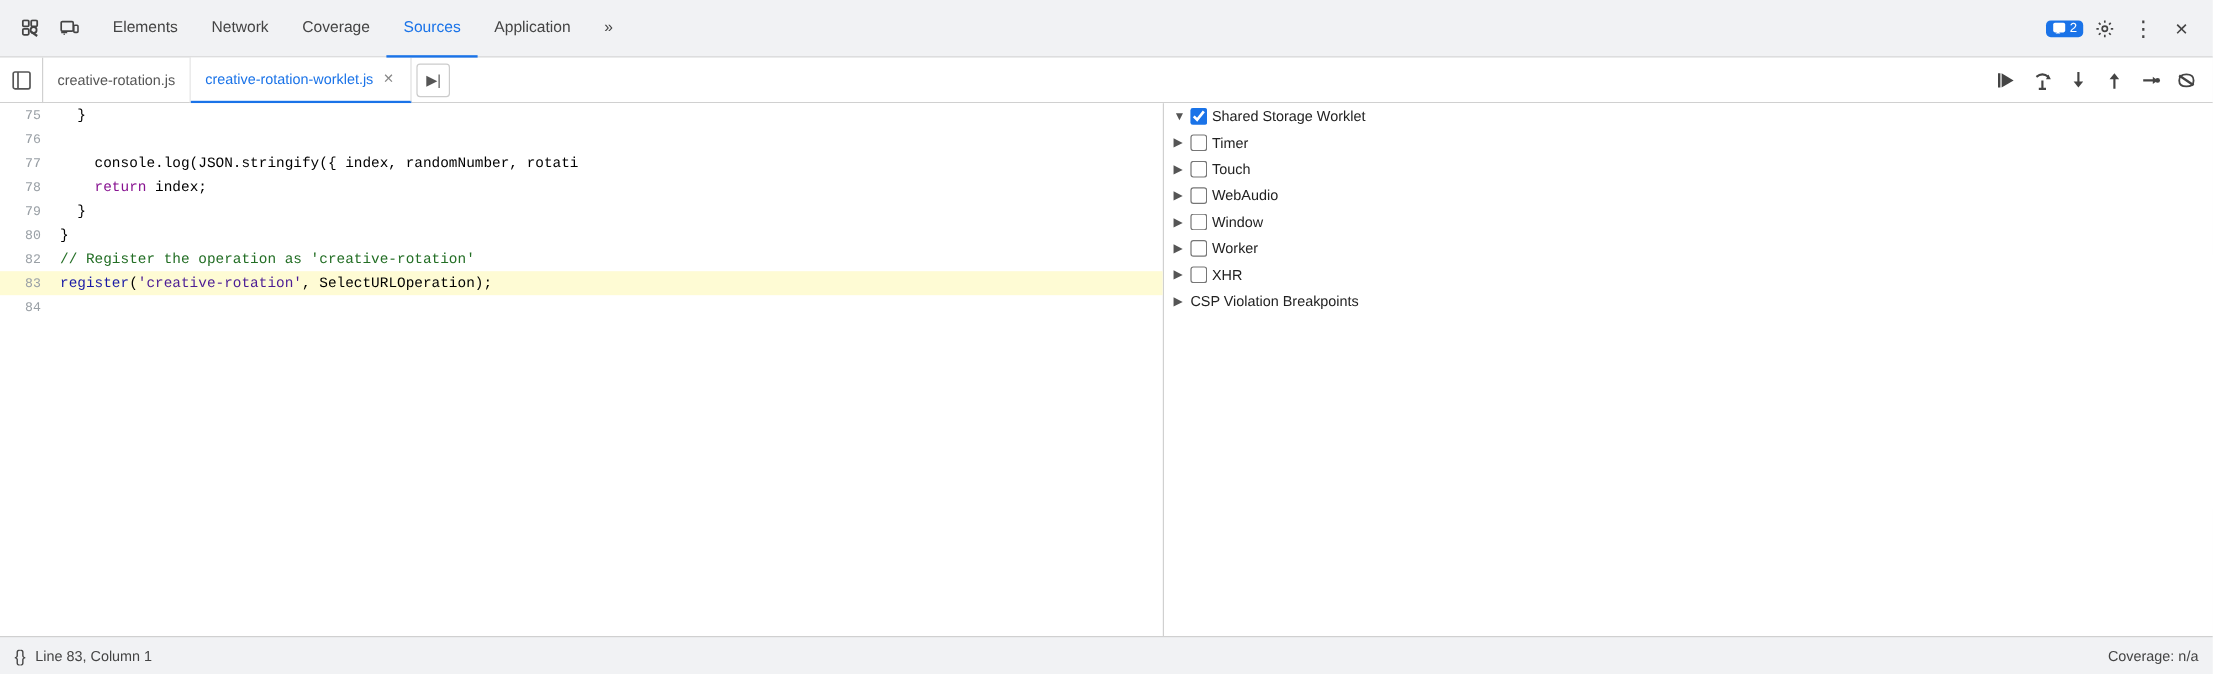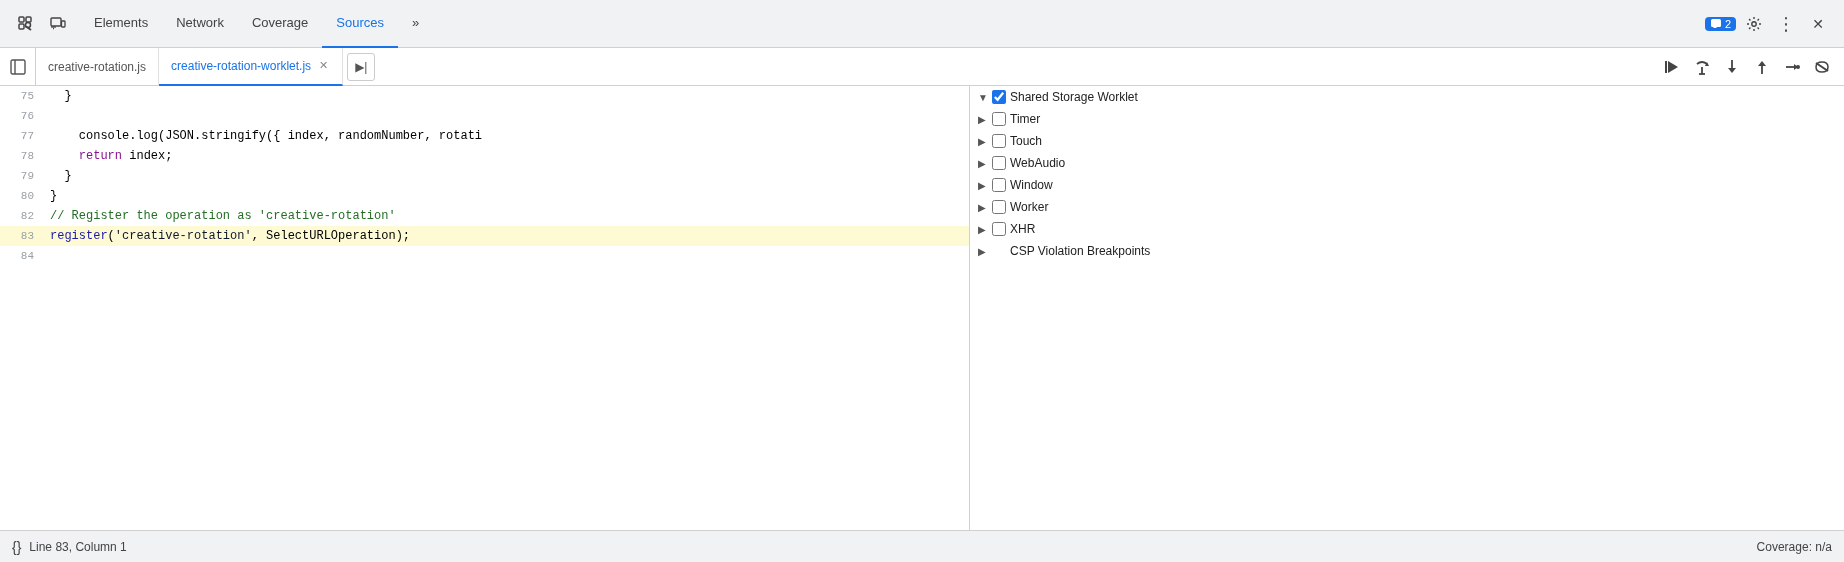--- a/index.html
+++ b/index.html
@@ -163,21 +163,21 @@
       user-select: none;
       font-size: 11px;
     }
     .code-content {
       flex: 1;
       white-space: pre;
       padding-right: 8px;
     }
     .kw-return { color: #881391; }
     .kw-register { color: #1a1aa6; }
-    .str-val { color: #0f172a; }
+    .str-val { color: #4c1d95; }
     .comment { color: #236e25; }
 
     
     .right-panel {
       flex: 1;
       background: white;
       overflow-y: auto;
       font-size: 12px;
     }
 
@@ -279,20 +279,23 @@
   <div class="tab-item">
     <span>Network</span>
   </div>
   <div class="tab-item">
     <span>Coverage</span>
   </div>
   <div class="tab-item active">
     <span>Sources</span>
   </div>
   <div class="tab-item">
+    <span>Application</span>
+  </div>
+  <div class="tab-item">
     <span>»</span>
   </div>
 
   <div class="tab-right">
     <div class="badge">
       <svg width="12" height="12" viewBox="0 0 12 12" style="fill:white">
         <rect x="1" y="1" width="10" height="8" rx="1.5"></rect>
         <path d="M3 10 L5 8 L7 10 Z"></path>
       </svg>
       <span>2</span>
@@ -462,21 +465,21 @@
     </div>
 
     <div class="bp-section-header">
       <span class="bp-arrow">▶</span>
       <input type="checkbox" class="bp-checkbox" style="">
       <span class="bp-label">XHR</span>
     </div>
 
     <div class="bp-section-header">
       <span class="bp-arrow">▶</span>
-      <span class="bp-label" style="margin-left:18px">CSP Violation Breakpoints</span>
+      <span class="bp-label" style="margin-left:0">CSP Violation Breakpoints</span>
     </div>
 
   </div>
 </div>
 
 <div class="status-bar">
   <span style="font-size:14px;cursor:pointer;">{}</span>
   <span>Line 83, Column 1</span>
   <span class="status-bar-right">Coverage: n/a</span>
 </div>

